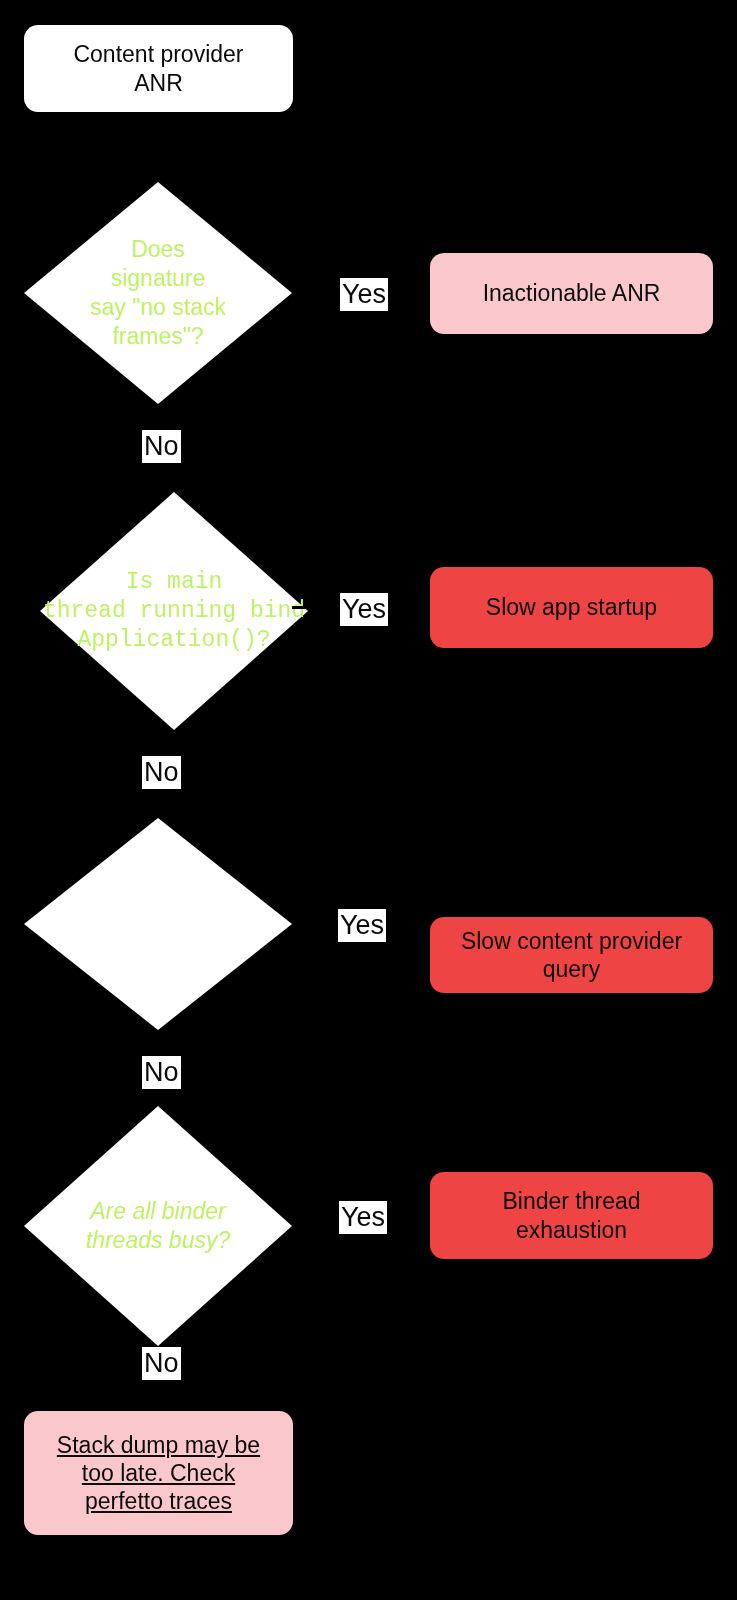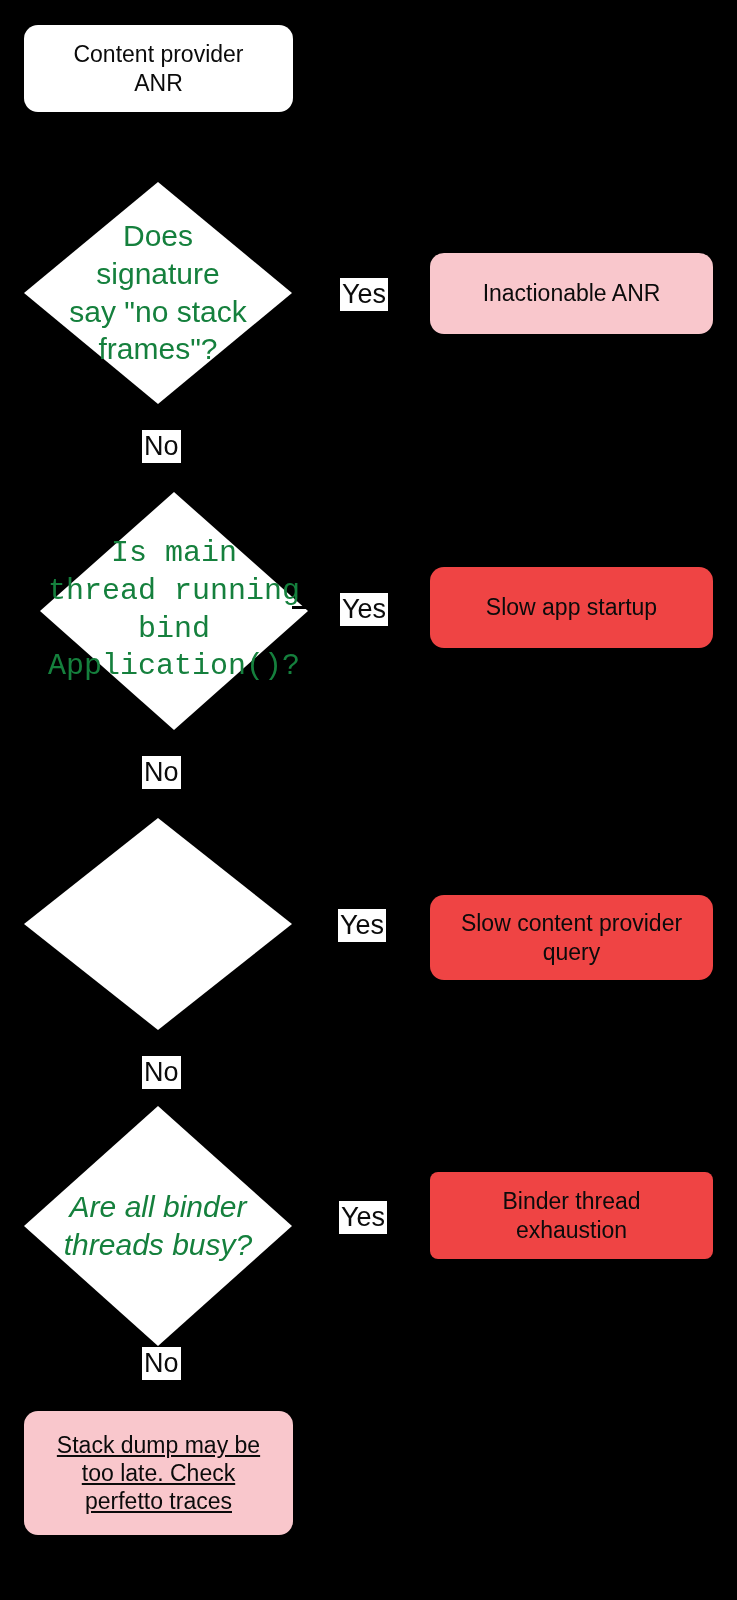--- a/index.html
+++ b/index.html
@@ -61,23 +61,23 @@
     -webkit-clip-path: polygon(50% 0%, 100% 50%, 50% 100%, 0% 50%);
     clip-path: polygon(50% 0%, 100% 50%, 50% 100%, 0% 50%);
   }
   .diamond-label {
     position: absolute;
     left: 50%;
     top: 50%;
     transform: translate(-50%, -50%);
     width: 268px;
     text-align: center;
-    font-size: 30px;
+    font-size: 23px;
     line-height: 1.26;
-    color: #15803d;
+    color: #bef264;
     white-space: pre-line;
   }
 
   
   .edge-label {
     position: absolute;
     background: #ffffff;
     color: #0b0b0b;
     font-size: 27px;
     line-height: 1.12;
@@ -159,40 +159,40 @@
   <div class="edge-label" style="left:142px; top:756px;">No</div>
 
   <div class="diamond-wrap" style="left:24px; top:818px; width:268px; height:212px;">
     <div class="diamond-shape"></div>
   </div>
 
   <div class="connector" style="left:292px; top:922px; width:148px; height:3px;"></div>
   <div class="arrow-head arrow-right" style="left:427px; top:913px;"></div>
   <div class="edge-label" style="left:338px; top:909px;">Yes</div>
 
-  <div class="node box green" style="left:430px; top:895px; width:283px; height:85px;">
+  <div class="node box green" style="left:430px; top:917px; width:283px; height:76px;">
     <span style="white-space:pre-line;">Slow content provider
 query</span>
   </div>
 
   <div class="connector" style="left:157px; top:1030px; width:3px; height:84px;"></div>
   <div class="arrow-head arrow-down" style="left:147px; top:1106px;"></div>
   <div class="edge-label" style="left:142px; top:1056px;">No</div>
 
   <div class="diamond-wrap" style="left:24px; top:1106px; width:268px; height:240px;font-style:italic;">
     <div class="diamond-shape"></div>
     <div class="diamond-label">Are all binder
 threads busy?</div>
   </div>
 
   <div class="connector" style="left:292px; top:1214px; width:148px; height:3px;"></div>
   <div class="arrow-head arrow-right" style="left:427px; top:1205px;"></div>
   <div class="edge-label" style="left:339px; top:1201px;">Yes</div>
 
-  <div class="node box green" style="left:430px; top:1172px; width:283px; height:87px;border-radius:8px;">
+  <div class="node box green" style="left:430px; top:1172px; width:283px; height:87px;">
     <span style="white-space:pre-line;">Binder thread
 exhaustion</span>
   </div>
 
   <div class="connector" style="left:157px; top:1346px; width:3px; height:59px;"></div>
   <div class="arrow-head arrow-down" style="left:147px; top:1397px;"></div>
   <div class="edge-label" style="left:142px; top:1347px;">No</div>
 
   <div class="node box pink" style="left:24px; top:1411px; width:269px; height:124px;">
     <span style="white-space:pre-line;text-decoration:underline;">Stack dump may be

